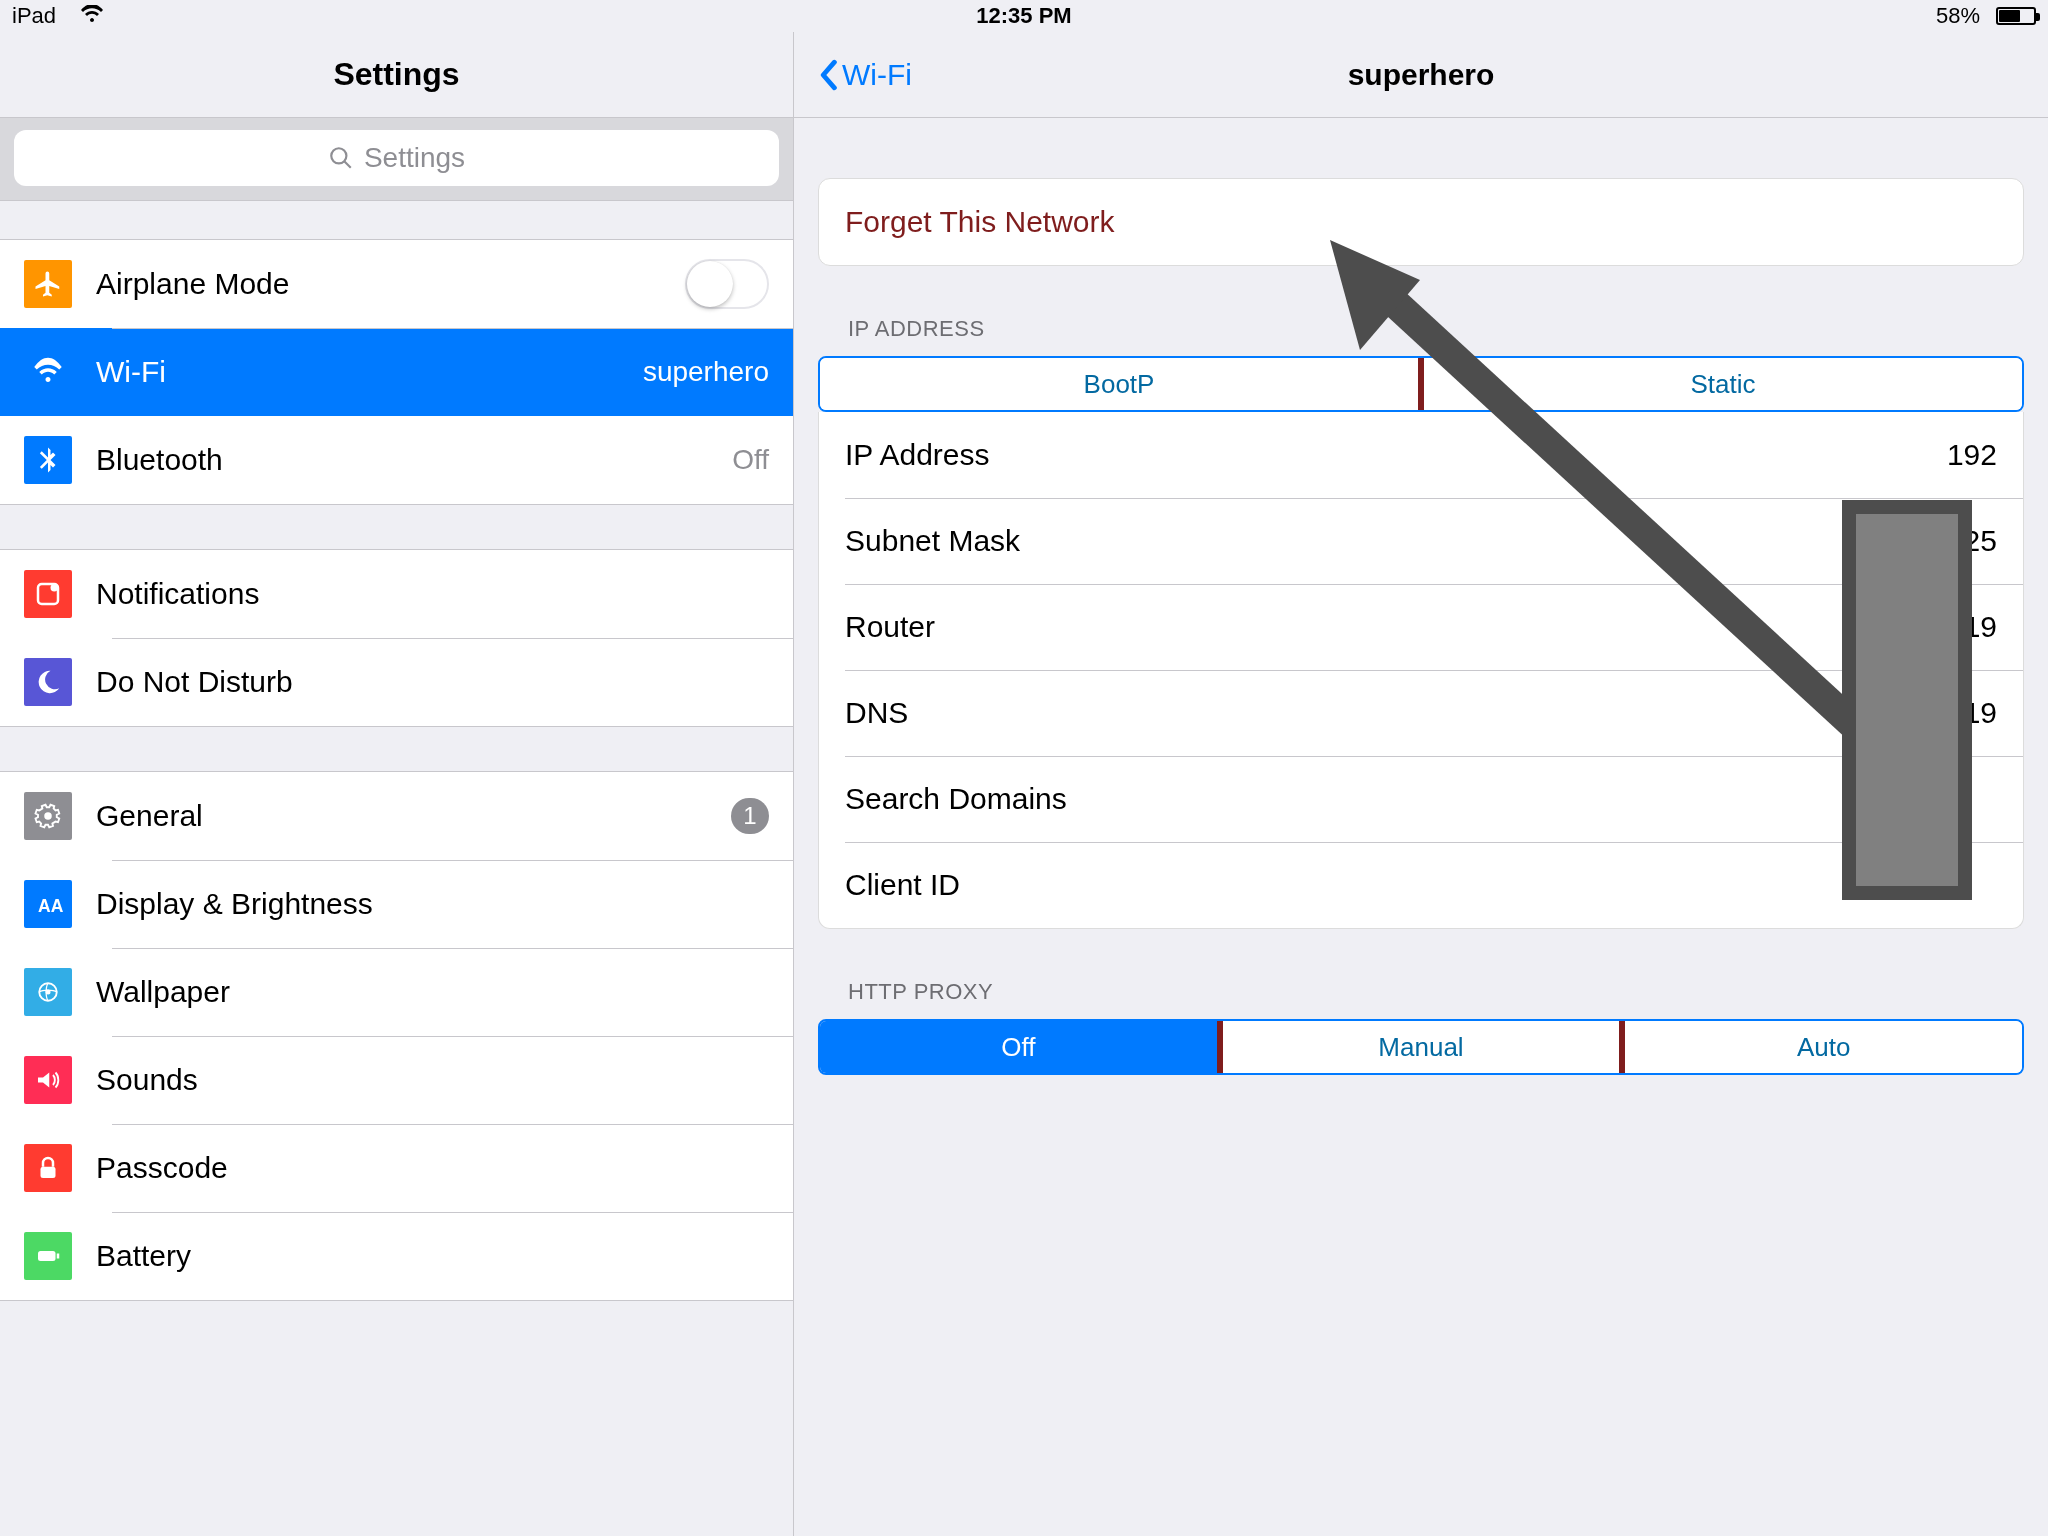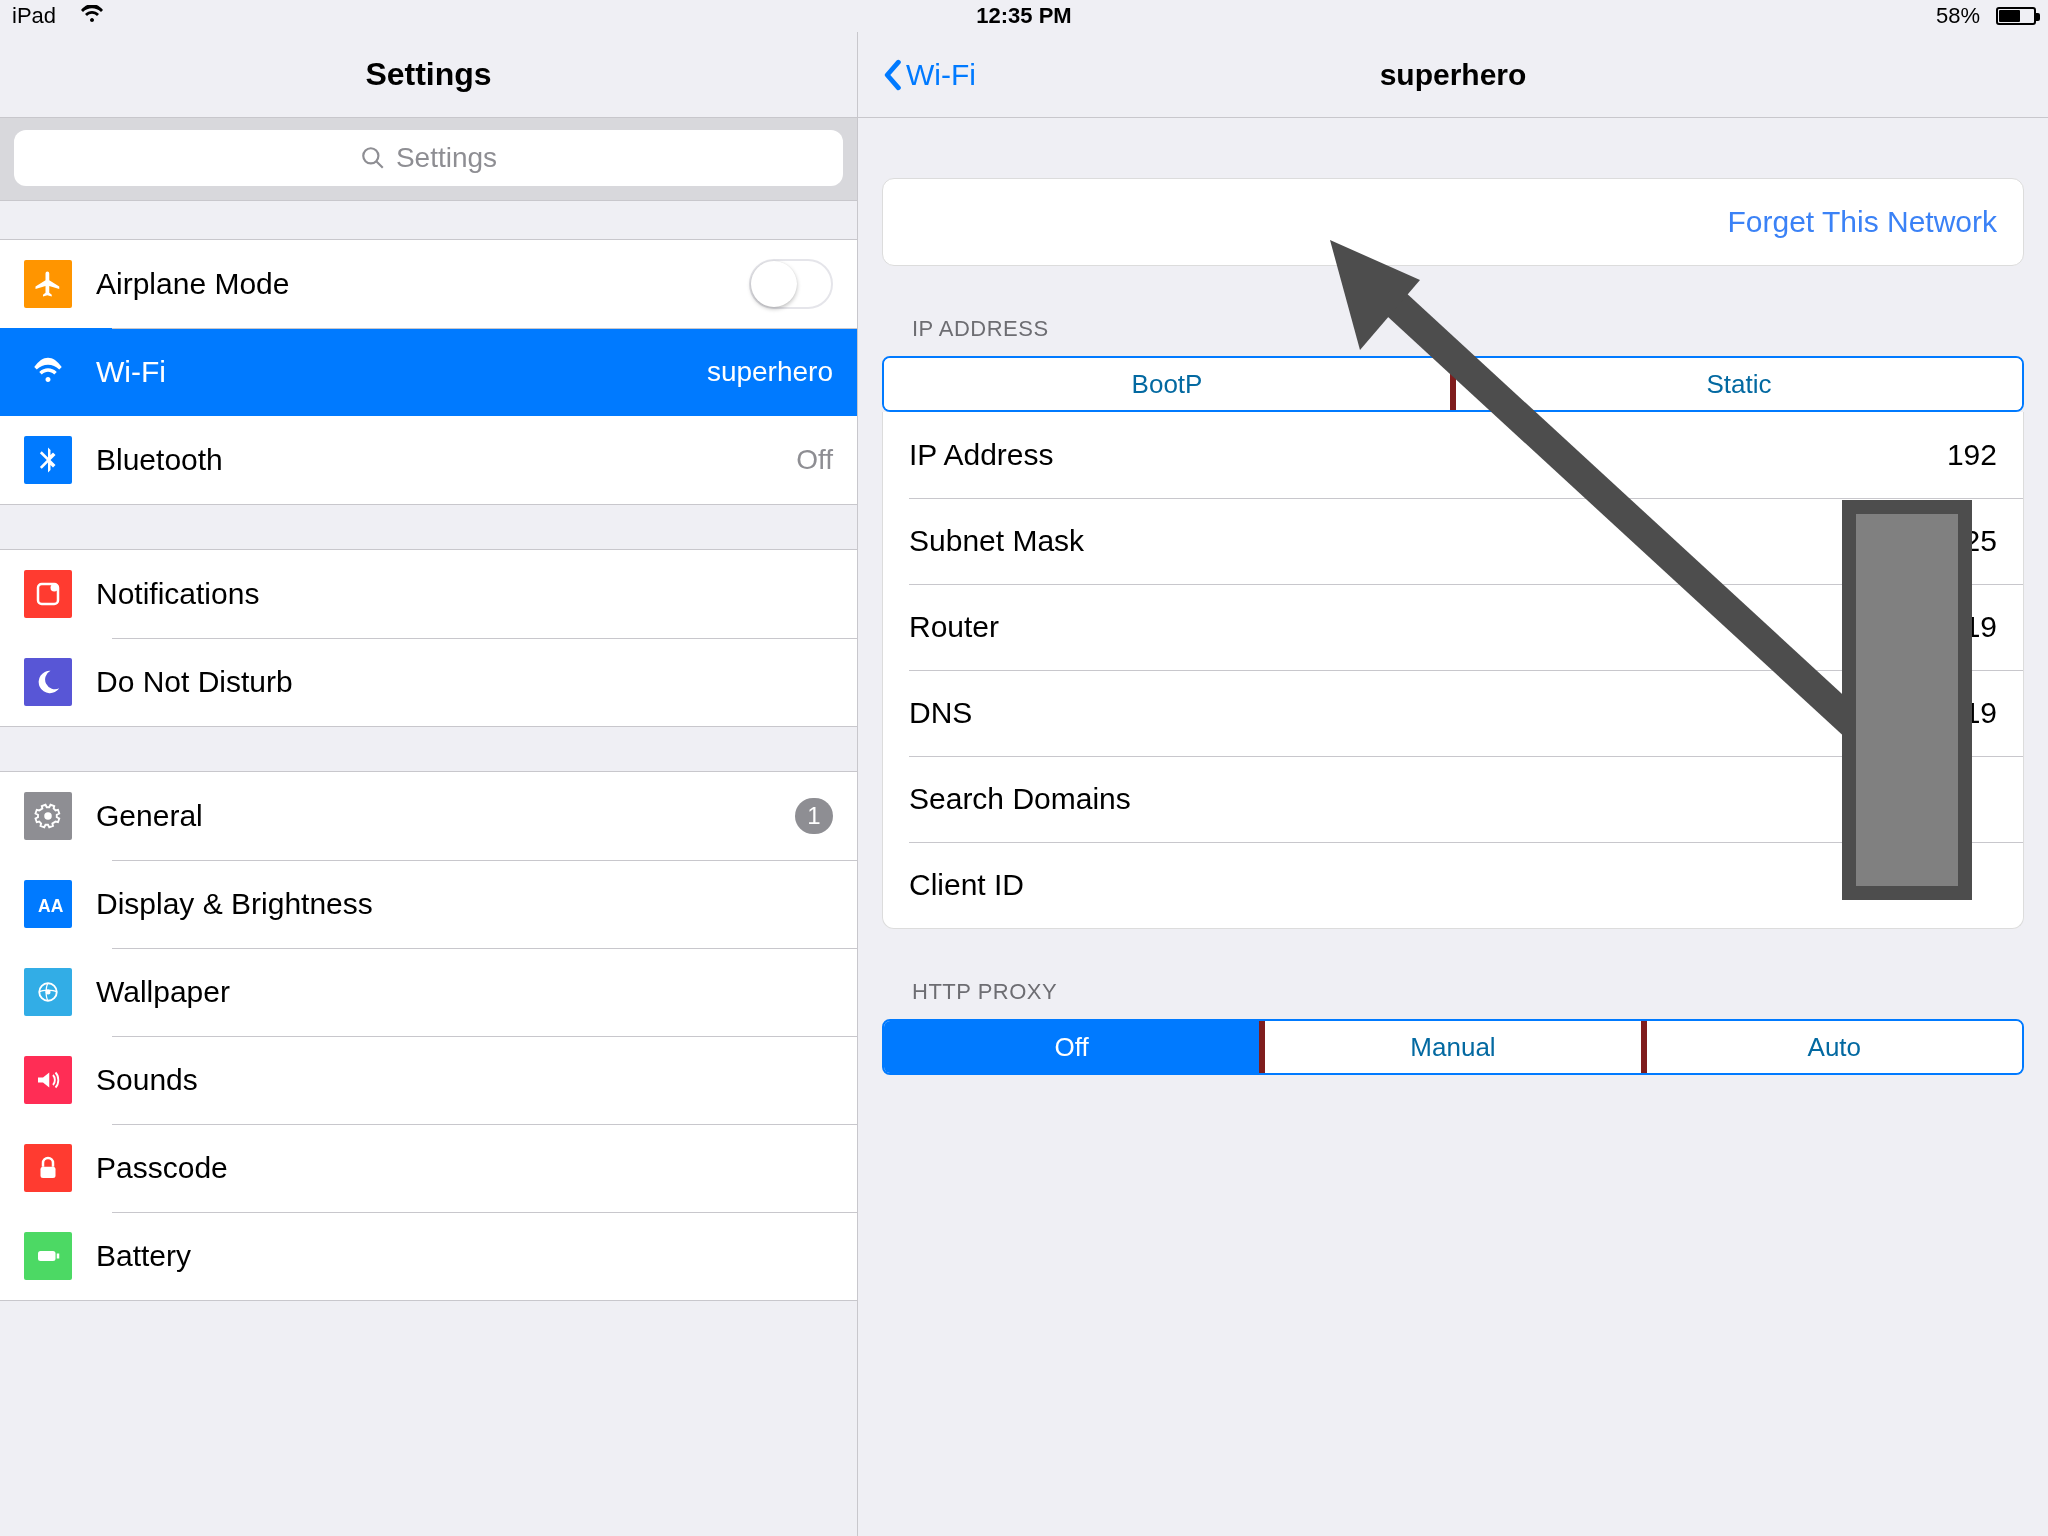--- a/index.html
+++ b/index.html
@@ -8,21 +8,21 @@
   
   .statusbar { height: 32px; width: 100%; display: flex; align-items: center; font-size: 22px; font-weight: 500; color: #000; padding: 0 12px; position: absolute; top: 0; left: 0; }
   .statusbar .sb-left { display: flex; align-items: center; gap: 24px; }
   .statusbar .sb-center { position: absolute; left: 50%; transform: translateX(-50%); font-weight: 600; }
   .statusbar .sb-right { margin-left: auto; display: flex; align-items: center; gap: 16px; }
   .battery-shell { width: 40px; height: 18px; border: 2px solid #000; border-radius: 3px; position: relative; display: inline-block; }
   .battery-shell::after { content: ""; position: absolute; right: -6px; top: 4px; width: 4px; height: 8px; background: #000; border-radius: 0 2px 2px 0; }
   .battery-fill { position: absolute; left: 1px; top: 1px; bottom: 1px; width: 58%; background: #000; border-radius: 1px; }
   
   .content { display: flex; flex: 1; padding-top: 32px; height: 100%; }
-  .sidebar { width: 858px; height: 100%; background: #efeff4; border-right: 1px solid #c8c7cc; display: flex; flex-direction: column; }
+  .sidebar { width: 794px; height: 100%; background: #efeff4; border-right: 1px solid #c8c7cc; display: flex; flex-direction: column; }
   .detail { flex: 1; height: 100%; background: #efeff4; display: flex; flex-direction: column; }
   
   .sb-header { height: 86px; display: flex; align-items: center; justify-content: center; border-bottom: 1px solid #c8c7cc; }
   .sb-header h1 { font-size: 32px; font-weight: 700; }
   
   .search-wrap { background: #d8d8dc; padding: 12px 14px 14px 14px; border-bottom: 1px solid #c8c7cc; }
   .search { background: #fff; border-radius: 12px; height: 56px; display: flex; align-items: center; justify-content: center; gap: 10px; color: #8e8e93; font-size: 28px; }
   .search svg { flex: 0 0 auto; }
   
   .group { margin-top: 44px; background: #fff; border-top: 1px solid #c8c7cc; border-bottom: 1px solid #c8c7cc; }
@@ -41,21 +41,21 @@
   
   .dt-header { height: 86px; border-bottom: 1px solid #c8c7cc; display: flex; align-items: center; position: relative; padding: 0 24px; }
   .back { display: flex; align-items: center; gap: 4px; color: #007aff; font-size: 30px; }
   .dt-title { position: absolute; left: 50%; transform: translateX(-50%); font-size: 30px; font-weight: 600; }
   .dt-body { flex: 1; overflow: hidden; padding: 0 24px; }
   .card { background: #fff; border: 1px solid #c8c7cc; border-left: none; border-right: none; border-radius: 12px; margin-top: 48px; border: 1px solid #dcdcdc; }
   .card .crow { display: flex; align-items: center; height: 86px; padding: 0 26px; position: relative; }
   .card .crow + .crow::before { content: ""; position: absolute; left: 26px; right: 0; top: 0; height: 1px; background: #c8c7cc; }
   .card .crow .clabel { font-size: 30px; }
   .card .crow .cval { margin-left: auto; font-size: 30px; }
-  .linkrow { color: #3b82f6; font-size: 30px; justify-content: flex-end; }
+  .linkrow { color: #7f1d1d; font-size: 30px; }
   .section-label { font-size: 22px; color: #6d6d72; margin: 50px 0 14px 30px; letter-spacing: 0.5px; }
   .seg { display: flex; border: 2px solid #007aff; border-radius: 8px; overflow: hidden; height: 56px; }
   .seg .segbtn { flex: 1; display: flex; align-items: center; justify-content: center; font-size: 26px; color: #0369a1; background: #fff; border-left: 6px solid #7f1d1d; }
   .seg .segbtn:first-child { border-left: none; }
   .seg .segbtn.active { background: #007aff; color: #fff; }
   
   .bg-orange { background: #ff9500; }
   .bg-blue { background: #007aff; }
   .bg-red { background: #ff3b30; }
   .bg-gray { background: #8e8e93; }

